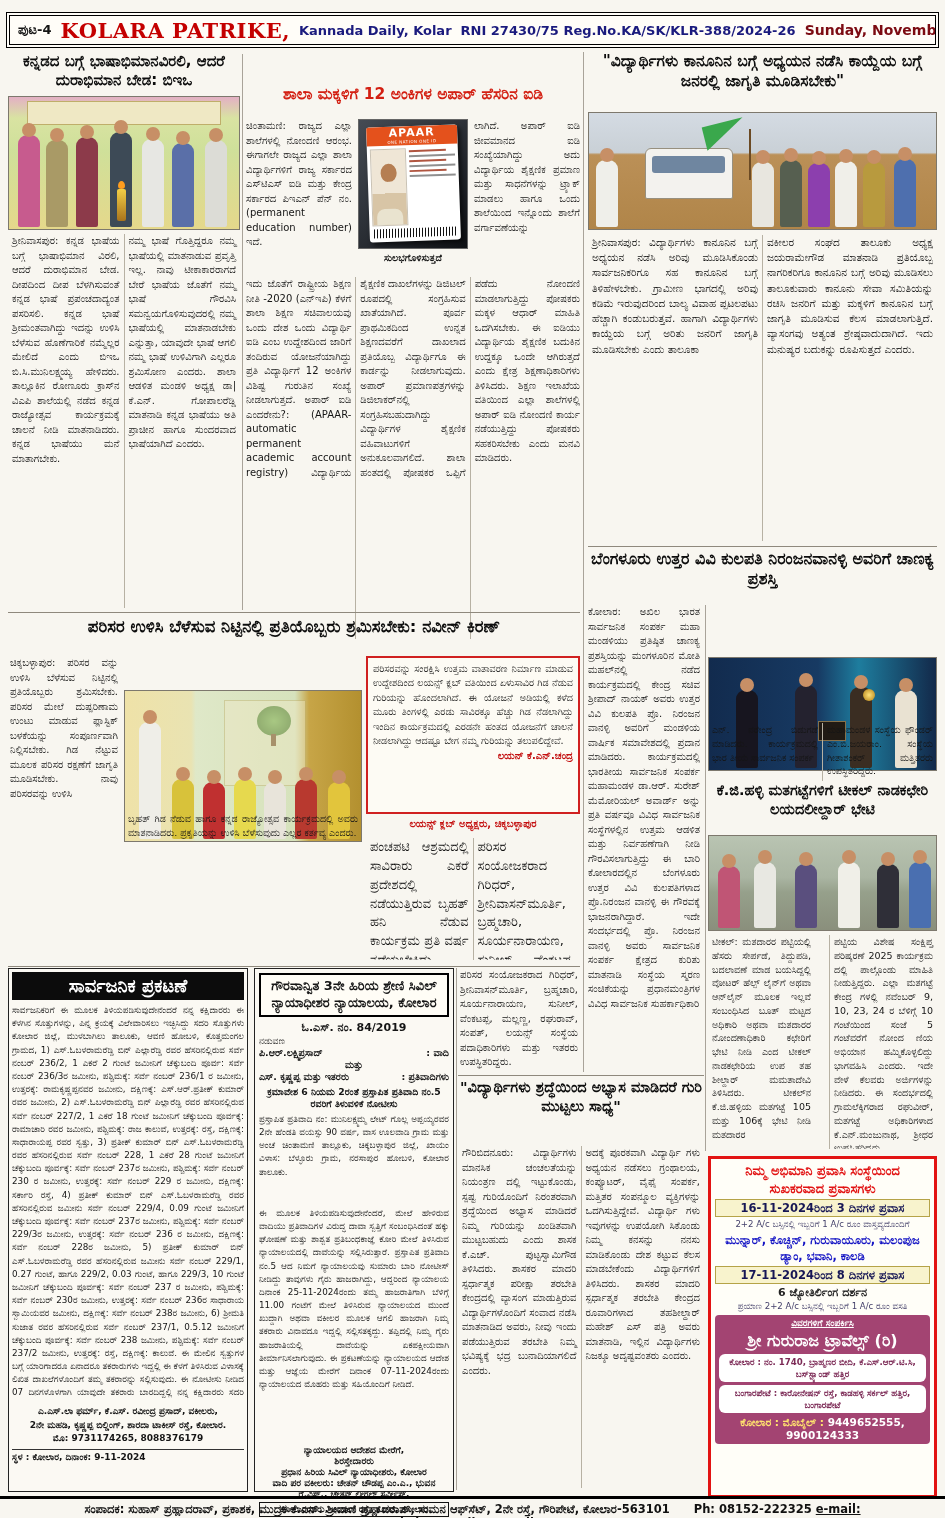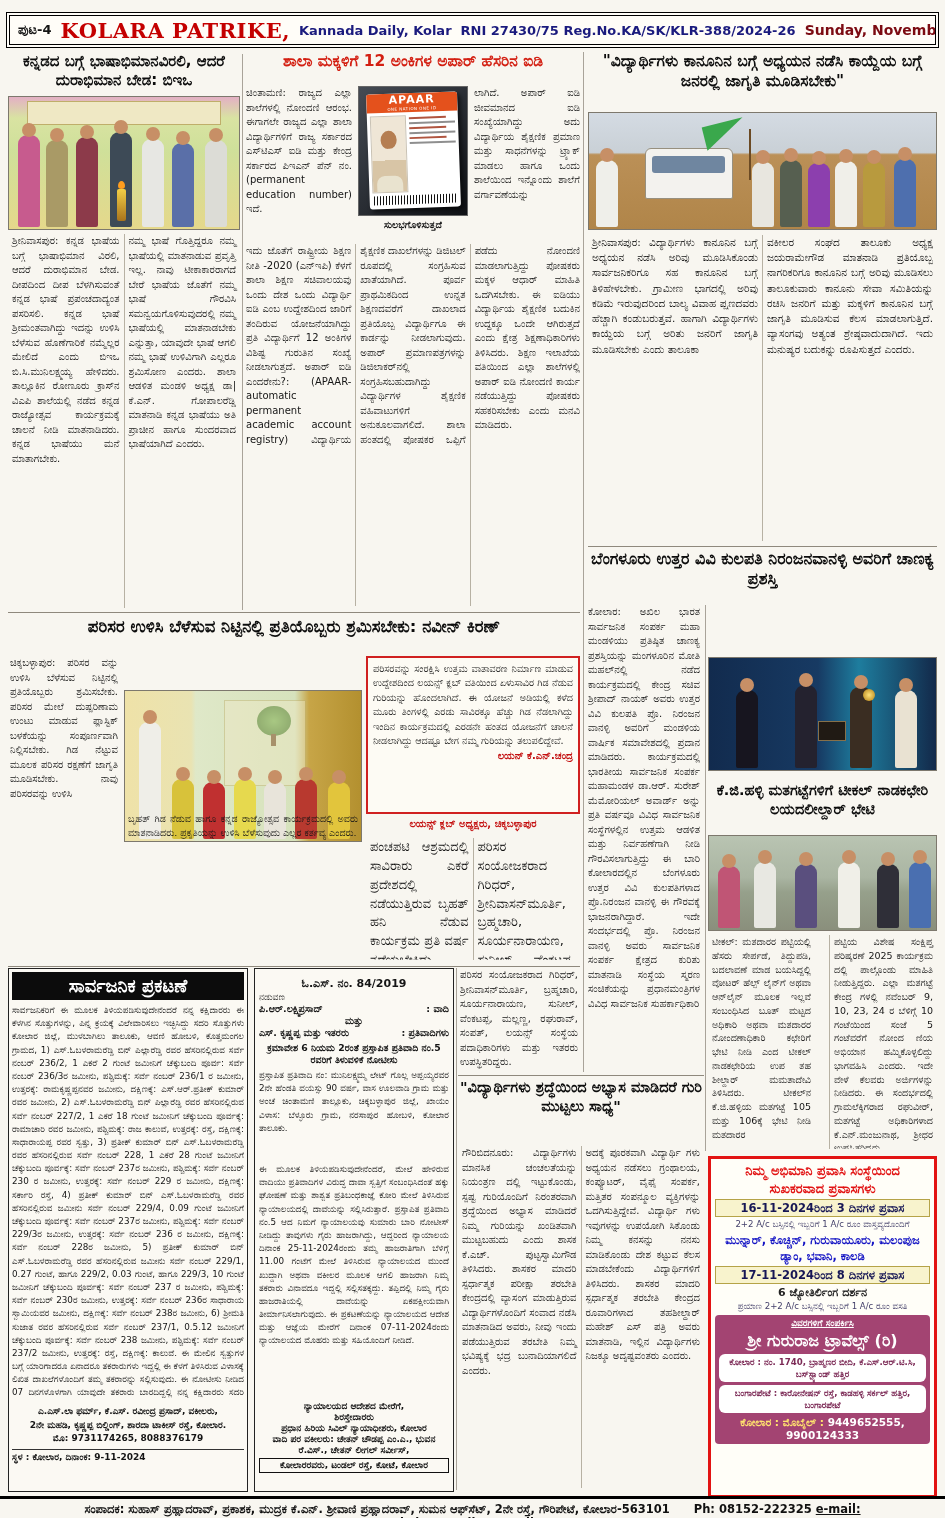--- a/index.html
+++ b/index.html
@@ -108,21 +108,21 @@
     </div>
     <div class="twocol bt just" style="height:374px;margin-top:4px;">
       <div class="col">ಶ್ರೀನಿವಾಸಪುರ: ಕನ್ನಡ ಭಾಷೆಯ ಬಗ್ಗೆ ಭಾಷಾಭಿಮಾನ ವಿರಲಿ, ಆದರೆ ದುರಾಭಿಮಾನ ಬೇಡ. ದೀಪದಿಂದ ದೀಪ ಬೆಳಗಿಸುವಂತೆ ಕನ್ನಡ ಭಾಷೆ ಪ್ರಪಂಚದಾದ್ಯಂತ ಪಸರಿಸಲಿ. ಕನ್ನಡ ಭಾಷೆ ಶ್ರೀಮಂತವಾಗಿದ್ದು ಇದನ್ನು ಉಳಿಸಿ ಬೆಳೆಸುವ ಹೊಣೆಗಾರಿಕೆ ನಮ್ಮೆಲ್ಲರ ಮೇಲಿದೆ ಎಂದು ಬಿಇಒ ಬಿ.ಸಿ.ಮುನಿಲಕ್ಷ್ಮಯ್ಯ ಹೇಳಿದರು. ತಾಲ್ಲೂಕಿನ ರೋಣೂರು ಕ್ರಾಸ್‌ನ ವಿಎಪಿ ಶಾಲೆಯಲ್ಲಿ ನಡೆದ ಕನ್ನಡ ರಾಜ್ಯೋತ್ಸವ ಕಾರ್ಯಕ್ರಮಕ್ಕೆ ಚಾಲನೆ ನೀಡಿ ಮಾತನಾಡಿದರು. ಕನ್ನಡ ಭಾಷೆಯು ಮನೆ ಮಾತಾಗಬೇಕು.</div>
       <div class="col">ನಮ್ಮ ಭಾಷೆ ಗೊತ್ತಿದ್ದರೂ ನಮ್ಮ ಭಾಷೆಯಲ್ಲಿ ಮಾತನಾಡುವ ಪ್ರವೃತ್ತಿ ಇಲ್ಲ. ನಾವು ಟೀಕಾಕಾರರಾಗದೆ ಬೇರೆ ಭಾಷೆಯ ಜೊತೆಗೆ ನಮ್ಮ ಭಾಷೆ ಗೌರವಿಸಿ ಸಮನ್ವಯಗೊಳಿಸುವುದರಲ್ಲಿ ನಮ್ಮ ಭಾಷೆಯಲ್ಲಿ ಮಾತನಾಡಬೇಕು ಎನ್ನುತ್ತಾ, ಯಾವುದೇ ಭಾಷೆ ಆಗಲಿ ನಮ್ಮ ಭಾಷೆ ಉಳಿವಿಗಾಗಿ ಎಲ್ಲರೂ ಶ್ರಮಿಸೋಣ ಎಂದರು. ಶಾಲಾ ಆಡಳಿತ ಮಂಡಳಿ ಅಧ್ಯಕ್ಷ ಡಾ| ಕೆ.ಎನ್. ಗೋಪಾಲರೆಡ್ಡಿ ಮಾತನಾಡಿ ಕನ್ನಡ ಭಾಷೆಯು ಅತಿ ಪ್ರಾಚೀನ ಹಾಗೂ ಸುಂದರವಾದ ಭಾಷೆಯಾಗಿದೆ ಎಂದರು.</div>
     </div>
   </section>
 
   <div class="vline" style="left:242px;top:54px;height:556px;"></div>
 
   <section class="abs" style="left:246px;top:52px;width:334px;height:558px;">
-    <div class="hl" style="font-size:15.5px;height:34px;color:#d31f12;">ಶಾಲಾ ಮಕ್ಕಳಿಗೆ 12 ಅಂಕಿಗಳ ಅಪಾರ್ ಹೆಸರಿನ ಐಡಿ</div>
+    <div class="hl" style="font-size:15.5px;height:34px;color:#d31f12;margin-top:33px;">ಶಾಲಾ ಮಕ್ಕಳಿಗೆ 12 ಅಂಕಿಗಳ ಅಪಾರ್ ಹೆಸರಿನ ಐಡಿ</div>
     <div style="display:flex;gap:6px;height:152px;">
       <div class="bt just" style="width:106px;overflow:hidden;">ಚಿಂತಾಮಣಿ: ರಾಜ್ಯದ ಎಲ್ಲಾ ಶಾಲೆಗಳಲ್ಲಿ ನೋಂದಣಿ ಆರಂಭ. ಈಗಾಗಲೇ ರಾಜ್ಯದ ಎಲ್ಲಾ ಶಾಲಾ ವಿದ್ಯಾರ್ಥಿಗಳಿಗೆ ರಾಜ್ಯ ಸರ್ಕಾರದ ಎಸ್‌ಟಿಎಸ್ ಐಡಿ ಮತ್ತು ಕೇಂದ್ರ ಸರ್ಕಾರದ ಪಿಇಎನ್ ಪೆನ್ ನಂ. (permanent education number) ಇದೆ.</div>
       <div style="width:110px;display:flex;flex-direction:column;">
         <div class="apaar-wrap" style="height:128px;">
           <div class="apaar-card">
             <div class="apaar-head">
               <b>APAAR</b>
               <i>ONE NATION ONE ID</i>
             </div>
             <div class="apaar-body">
@@ -156,37 +156,41 @@
       <span class="flag" style="left:33%;top:8%;"></span>
       <i class="p" style="left:2%;height:58%;--c:#efefea;"></i>
       <i class="p" style="left:47%;height:56%;--c:#e8e6df;"></i>
       <i class="p" style="left:55%;height:58%;--c:#565f50;"></i>
       <i class="p" style="left:63%;height:55%;--c:#8c3fae;"></i>
       <i class="p" style="left:71%;height:57%;--c:#f0efe9;"></i>
       <i class="p" style="left:79%;height:56%;--c:#b89a3e;"></i>
       <i class="p" style="left:88%;height:59%;--c:#4e6fae;"></i>
     </div>
     <div class="twocol bt just" style="height:306px;margin-top:5px;font-size:10.5px;">
-      <div class="col">ಶ್ರೀನಿವಾಸಪುರ: ವಿದ್ಯಾರ್ಥಿಗಳು ಕಾನೂನಿನ ಬಗ್ಗೆ ಅಧ್ಯಯನ ನಡೆಸಿ ಅರಿವು ಮೂಡಿಸಿಕೊಂಡು ಸಾರ್ವಜನಿಕರಿಗೂ ಸಹ ಕಾನೂನಿನ ಬಗ್ಗೆ ತಿಳಿಹೇಳಬೇಕು. ಗ್ರಾಮೀಣ ಭಾಗದಲ್ಲಿ ಅರಿವು ಕಡಿಮೆ ಇರುವುದರಿಂದ ಬಾಲ್ಯ ವಿವಾಹ ಪ್ಷಣದವರು ಹೆಚ್ಚಾಗಿ ಕಂಡುಬರುತ್ತವೆ. ಹಾಗಾಗಿ ವಿದ್ಯಾರ್ಥಿಗಳು ಕಾಯ್ದೆಯ ಬಗ್ಗೆ ಅರಿತು ಜನರಿಗೆ ಜಾಗೃತಿ ಮೂಡಿಸಬೇಕು ಎಂದು ತಾಲೂಕಾ</div>
+      <div class="col">ಶ್ರೀನಿವಾಸಪುರ: ವಿದ್ಯಾರ್ಥಿಗಳು ಕಾನೂನಿನ ಬಗ್ಗೆ ಅಧ್ಯಯನ ನಡೆಸಿ ಅರಿವು ಮೂಡಿಸಿಕೊಂಡು ಸಾರ್ವಜನಿಕರಿಗೂ ಸಹ ಕಾನೂನಿನ ಬಗ್ಗೆ ತಿಳಿಹೇಳಬೇಕು. ಗ್ರಾಮೀಣ ಭಾಗದಲ್ಲಿ ಅರಿವು ಕಡಿಮೆ ಇರುವುದರಿಂದ ಬಾಲ್ಯ ವಿವಾಹ ಪ್ಪಟಲಪಟು ಹೆಚ್ಚಾಗಿ ಕಂಡುಬರುತ್ತವೆ. ಹಾಗಾಗಿ ವಿದ್ಯಾರ್ಥಿಗಳು ಕಾಯ್ದೆಯ ಬಗ್ಗೆ ಅರಿತು ಜನರಿಗೆ ಜಾಗೃತಿ ಮೂಡಿಸಬೇಕು ಎಂದು ತಾಲೂಕಾ</div>
       <div class="col">ವಕೀಲರ ಸಂಘದ ತಾಲೂಕು ಅಧ್ಯಕ್ಷ ಜಯರಾಮೇಗೌಡ ಮಾತನಾಡಿ ಪ್ರತಿಯೊಬ್ಬ ನಾಗರಿಕರಿಗೂ ಕಾನೂನಿನ ಬಗ್ಗೆ ಅರಿವು ಮೂಡಿಸಲು ತಾಲೂಕುವಾರು ಕಾನೂನು ಸೇವಾ ಸಮಿತಿಯನ್ನು ರಚಿಸಿ ಜನರಿಗೆ ಮತ್ತು ಮಕ್ಕಳಿಗೆ ಕಾನೂನಿನ ಬಗ್ಗೆ ಜಾಗೃತಿ ಮೂಡಿಸುವ ಕೆಲಸ ಮಾಡಲಾಗುತ್ತಿದೆ. ವ್ಯಾಸಂಗವು ಅತ್ಯಂತ ಶ್ರೇಷ್ಠವಾದುದಾಗಿದೆ. ಇದು ಮನುಷ್ಯರ ಬದುಕನ್ನು ರೂಪಿಸುತ್ತದೆ ಎಂದರು.</div>
     </div>
   </section>
 
   <div class="hline" style="left:588px;top:546px;width:349px;"></div>
 
   <section class="abs" style="left:588px;top:549px;width:349px;height:521px;">
     <div class="hl" style="font-size:16px;height:52px;">ಬೆಂಗಳೂರು ಉತ್ತರ ವಿವಿ ಕುಲಪತಿ ನಿರಂಜನವಾನಳ್ಳಿ ಅವರಿಗೆ ಚಾಣಕ್ಯ ಪ್ರಶಸ್ತಿ</div>
     <div class="abs bt just" style="left:0;top:56px;width:112px;height:462px;">ಕೋಲಾರ: ಅಖಿಲ ಭಾರತ ಸಾರ್ವಜನಿಕ ಸಂಪರ್ಕ ಮಹಾ ಮಂಡಳಿಯು ಪ್ರತಿಷ್ಠಿತ ಚಾಣಕ್ಯ ಪ್ರಶಸ್ತಿಯನ್ನು ಮಂಗಳೂರಿನ ಮೋತಿ ಮಹಲ್‌ನಲ್ಲಿ ನಡೆದ ಕಾರ್ಯಕ್ರಮದಲ್ಲಿ ಕೇಂದ್ರ ಸಚಿವ ಶ್ರೀಪಾದ್ ನಾಯಕ್ ಅವರು ಉತ್ತರ ವಿವಿ ಕುಲಪತಿ ಪ್ರೊ. ನಿರಂಜನ ವಾನಳ್ಳಿ ಅವರಿಗೆ ಮಂಡಳಿಯ ವಾರ್ಷಿಕ ಸಮಾವೇಶದಲ್ಲಿ ಪ್ರದಾನ ಮಾಡಿದರು. ಕಾರ್ಯಕ್ರಮದಲ್ಲಿ ಭಾರತೀಯ ಸಾರ್ವಜನಿಕ ಸಂಪರ್ಕ ಮಹಾಮಂಡಳ ಡಾ.ಆರ್. ಸುರೇಶ್ ಮೆಮೋರಿಯಲ್ ಅವಾರ್ಡ್ ಅನ್ನು ಪ್ರತಿ ವರ್ಷವೂ ವಿವಿಧ ಸಾರ್ವಜನಿಕ ಸಂಸ್ಥೆಗಳಲ್ಲಿನ ಉತ್ತಮ ಆಡಳಿತ ಮತ್ತು ನಿರ್ವಹಣೆಗಾಗಿ ನೀಡಿ ಗೌರವಿಸಲಾಗುತ್ತಿದ್ದು ಈ ಬಾರಿ ಕೋಲಾರದಲ್ಲಿನ ಬೆಂಗಳೂರು ಉತ್ತರ ವಿವಿ ಕುಲಪತಿಗಳಾದ ಪ್ರೊ.ನಿರಂಜನ ವಾನಳ್ಳಿ ಈ ಗೌರವಕ್ಕೆ ಭಾಜನರಾಗಿದ್ದಾರೆ. ಇದೇ ಸಂದರ್ಭದಲ್ಲಿ ಪ್ರೊ. ನಿರಂಜನ ವಾನಳ್ಳಿ ಅವರು ಸಾರ್ವಜನಿಕ ಸಂಪರ್ಕ ಕ್ಷೇತ್ರದ ಕುರಿತು ಮಾತನಾಡಿ ಸಂಸ್ಥೆಯ ಸ್ಮರಣ ಸಂಚಿಕೆಯನ್ನು ಪ್ರಧಾನಮಂತ್ರಿಗಳ ವಿವಿಧ ಸಾರ್ವಜನಿಕ ಸುಹರ್ಕಾಧಿಕಾರಿ</div>
     <div class="abs photo" style="left:120px;top:56px;width:229px;height:114px;background:linear-gradient(90deg,#122b4e 0%,#173a63 48%,#1e7d9e 66%,#13294a 100%);">
       <i class="p" style="left:12%;height:70%;--c:#17151f;"></i>
       <i class="p" style="left:38%;height:74%;--c:#24222f;"></i>
       <i class="p" style="left:62%;height:72%;--c:#3a2d22;"></i>
       <i class="p" style="left:82%;height:70%;--c:#e9e2d2;"></i>
       <span class="plaque" style="left:48%;bottom:26%;width:26px;height:18px;"></span>
       <span class="trophy" style="left:68%;top:28%;"></span>
+    </div>
+    <div class="abs twocol capt just" style="left:120px;top:174px;width:229px;height:58px;">
+      <div class="col">ಎನ್. ನರೇಂದ್ರ ಬಿಡುಗಡೆ ಮಾಡಿದರು. ಕಾರ್ಯಕ್ರಮದಲ್ಲಿ ಭಾರ ತೀಯ ಸಾರ್ವಜನಿಕ ಸಂಪರ್ಕ</div>
+      <div class="col">ಮಹಾಮಂಡಳ ಸಂಸ್ಥೆಯ ಫೌಂಡರ್ ಎಂ.ಬಿ.ಜಯರಾಂ. ಸಂಸ್ಥೆಯ ಗೀತಾಶಂಕರ್ ಮತ್ತಿತರರು ಉಪಸ್ಥಿತರಿದ್ದರು.</div>
     </div>
   </section>
 
   <div class="vline" style="left:705px;top:605px;height:546px;"></div>
 
   <section class="abs" style="left:708px;top:781px;width:229px;height:370px;">
     <div class="hl" style="font-size:14.5px;height:54px;">ಕೆ.ಜಿ.ಹಳ್ಳಿ ಮತಗಟ್ಟೆಗಳಿಗೆ ಟೀಕಲ್ ನಾಡಕಛೇರಿ ಲಯದಲೀಲ್ದಾರ್ ಭೇಟಿ</div>
     <div class="photo" style="height:94px;background:linear-gradient(180deg,#b9c4b2 0%,#aab5a2 44%,#96a08b 60%,#8a8f7c 100%);">
       <i class="p" style="left:4%;height:66%;--c:#c05575;"></i>
       <i class="p" style="left:20%;height:70%;--c:#e8e8e2;"></i>
@@ -258,20 +262,21 @@
     <div class="small-just" style="height:398px;margin-top:4px;">ಸಾರ್ವಜನಿಕರಿಗೆ ಈ ಮೂಲಕ ತಿಳಿಯಪಡಿಸುವುದೇನೆಂದರೆ ನನ್ನ ಕಕ್ಷಿದಾರರು ಈ ಕೆಳಗಿನ ಸೊತ್ತುಗಳನ್ನು, ಪಿನ್ನ ಕ್ರಯಕ್ಕೆ ವಿಲೇವಾರಿಸಲು ಇಚ್ಛಿಸಿದ್ದು ಸದರಿ ಸೊತ್ತುಗಳು ಕೋಲಾರ ಜಿಲ್ಲೆ, ಮುಳಬಾಗಿಲು ತಾಲೂಕು, ಆವಣಿ ಹೋಬಳಿ, ಕೊತ್ತಮಂಗಲ ಗ್ರಾಮದ, 1) ಎಸ್.ಓಬಳರಾಮರೆಡ್ಡಿ ಬಿನ್ ಪಿಲ್ಲಾರೆಡ್ಡಿ ರವರ ಹೆಸರಿನಲ್ಲಿರುವ ಸರ್ವೆ ನಂಬರ್ 236/2, 1 ಎಕರೆ 2 ಗುಂಟೆ ಜಮೀನಿಗೆ ಚೆಕ್ಕುಬಂದಿ ಪೂರ್ವ: ಸರ್ವೆ ನಂಬರ್ 236/3ರ ಜಮೀನು, ಪಶ್ಚಿಮಕ್ಕೆ: ಸರ್ವೆ ನಂಬರ್ 236/1 ರ ಜಮೀನು, ಉತ್ತರಕ್ಕೆ: ರಾಮಕೃಷ್ಣಪ್ಪನವರ ಜಮೀನು, ದಕ್ಷಿಣಕ್ಕೆ: ಎಸ್.ಆರ್.ಪ್ರತೀಕ್ ಕುಮಾರ್ ರವರ ಜಮೀನು, 2) ಎಸ್.ಓಬಳರಾಮರೆಡ್ಡಿ ಬಿನ್ ಪಿಲ್ಲಾರೆಡ್ಡಿ ರವರ ಹೆಸರಿನಲ್ಲಿರುವ ಸರ್ವೆ ನಂಬರ್ 227/2, 1 ಎಕರೆ 18 ಗುಂಟೆ ಜಮೀನಿಗೆ ಚೆಕ್ಕುಬಂದಿ ಪೂರ್ವಕ್ಕೆ: ರಾಮಾಚಾರಿ ರವರ ಜಮೀನು, ಪಶ್ಚಿಮಕ್ಕೆ: ರಾಜ ಕಾಲುವೆ, ಉತ್ತರಕ್ಕೆ: ರಸ್ತೆ, ದಕ್ಷಿಣಕ್ಕೆ: ಸಾಧಾರಾಯಪ್ಪ ರವರ ಸ್ವತ್ತು, 3) ಪ್ರತೀಕ್ ಕುಮಾರ್ ಬಿನ್ ಎಸ್.ಓಬಳರಾಮರೆಡ್ಡಿ ರವರ ಹೆಸರಿನಲ್ಲಿರುವ ಸರ್ವೆ ನಂಬರ್ 228, 1 ಎಕರೆ 28 ಗುಂಟೆ ಜಮೀನಿಗೆ ಚೆಕ್ಕುಬಂದಿ ಪೂರ್ವಕ್ಕೆ: ಸರ್ವೆ ನಂಬರ್ 237ರ ಜಮೀನು, ಪಶ್ಚಿಮಕ್ಕೆ: ಸರ್ವೆ ನಂಬರ್ 230 ರ ಜಮೀನು, ಉತ್ತರಕ್ಕೆ: ಸರ್ವೆ ನಂಬರ್ 229 ರ ಜಮೀನು, ದಕ್ಷಿಣಕ್ಕೆ: ಸರ್ಕಾರಿ ರಸ್ತೆ, 4) ಪ್ರತೀಕ್ ಕುಮಾರ್ ಬಿನ್ ಎಸ್.ಓಬಳರಾಮರೆಡ್ಡಿ ರವರ ಹೆಸರಿನಲ್ಲಿರುವ ಜಮೀನು ಸರ್ವೆ ನಂಬರ್ 229/4, 0.09 ಗುಂಟೆ ಜಮೀನಿಗೆ ಚೆಕ್ಕುಬಂದಿ ಪೂರ್ವಕ್ಕೆ: ಸರ್ವೆ ನಂಬರ್ 237ರ ಜಮೀನು, ಪಶ್ಚಿಮಕ್ಕೆ: ಸರ್ವೆ ನಂಬರ್ 229/3ರ ಜಮೀನು, ಉತ್ತರಕ್ಕೆ: ಸರ್ವೆ ನಂಬರ್ 236 ರ ಜಮೀನು, ದಕ್ಷಿಣಕ್ಕೆ: ಸರ್ವೆ ನಂಬರ್ 228ರ ಜಮೀನು, 5) ಪ್ರತೀಕ್ ಕುಮಾರ್ ಬಿನ್ ಎಸ್.ಓಬಳರಾಮರೆಡ್ಡಿ ರವರ ಹೆಸರಿನಲ್ಲಿರುವ ಜಮೀನು ಸರ್ವೆ ನಂಬರ್ 229/1, 0.27 ಗುಂಟೆ, ಹಾಗೂ 229/2, 0.03 ಗುಂಟೆ, ಹಾಗೂ 229/3, 10 ಗುಂಟೆ ಜಮೀನಿಗೆ ಚೆಕ್ಕುಬಂದಿ ಪೂರ್ವಕ್ಕೆ: ಸರ್ವೆ ನಂಬರ್ 237 ರ ಜಮೀನು, ಪಶ್ಚಿಮಕ್ಕೆ: ಸರ್ವೆ ನಂಬರ್ 230ರ ಜಮೀನು, ಉತ್ತರಕ್ಕೆ: ಸರ್ವೆ ನಂಬರ್ 236ರ ಸಾಧಾರಾಯ ಸ್ವಾಮಿಯವರ ಜಮೀನು, ದಕ್ಷಿಣಕ್ಕೆ: ಸರ್ವೆ ನಂಬರ್ 238ರ ಜಮೀನು, 6) ಶ್ರೀಮತಿ ಸುಜಾತ ರವರ ಹೆಸರಿನಲ್ಲಿರುವ ಸರ್ವೆ ನಂಬರ್ 237/1, 0.5.12 ಜಮೀನಿಗೆ ಚೆಕ್ಕುಬಂದಿ ಪೂರ್ವಕ್ಕೆ: ಸರ್ವೆ ನಂಬರ್ 238 ಜಮೀನು, ಪಶ್ಚಿಮಕ್ಕೆ: ಸರ್ವೆ ನಂಬರ್ 237/2 ಜಮೀನು, ಉತ್ತರಕ್ಕೆ: ರಸ್ತೆ, ದಕ್ಷಿಣಕ್ಕೆ: ಕಾಲುವೆ. ಈ ಮೇಲಿನ ಸ್ವತ್ತುಗಳ ಬಗ್ಗೆ ಯಾರಿಗಾದರೂ ಏನಾದರೂ ತಕರಾರುಗಳು ಇದ್ದಲ್ಲಿ ಈ ಕೆಳಗೆ ತಿಳಿಸಿರುವ ವಿಳಾಸಕ್ಕೆ ಲಿಖಿತ ದಾಖಲೆಗಳೊಂದಿಗೆ ತಮ್ಮ ತಕರಾರನ್ನು ಸಲ್ಲಿಸುವುದು. ಈ ನೋಟೀಸು ನೀಡಿದ 07 ದಿನಗಳೊಳಗಾಗಿ ಯಾವುದೇ ತಕರಾರು ಬಾರದಿದ್ದಲ್ಲಿ ನನ್ನ ಕಕ್ಷಿದಾರರು ಸದರಿ ಸ್ವತ್ತಿನ ಮೇಲೆ ಯಾವುದೇ ಹಕ್ಕು ದಾವೆಗಳು ಇಲ್ಲವೆಂದು ಪರಿಗಣಿಸಿ ಮುಂದಿನ ನೋಂದಣಿ ಕ್ರಯಪತ್ರ ಪಡೆಯಲು ಮುಂದಿನ ಪ್ರಕ್ರಿಯೆಗಳನ್ನು ಮುಂದುವರಿಸುತ್ತಾರೆ.</div>
     <div style="text-align:center;font-size:9px;font-weight:700;line-height:1.5;margin-top:3px;">
       <div>ಎ.ಎಸ್.ಲಾ ಫರ್ಮ್, ಕೆ.ಎಸ್. ರವೀಂದ್ರ ಪ್ರಸಾದ್, ವಕೀಲರು,</div>
       <div>2ನೇ ಮಹಡಿ, ಕೃಷ್ಣಪ್ಪ ಬಿಲ್ಡಿಂಗ್, ಶಾರದಾ ಟಾಕೀಸ್ ರಸ್ತೆ, ಕೋಲಾರ.</div>
       <div>ಮೊ: 9731174265, 8088376179</div>
     </div>
     <div style="border-top:1px solid #333;margin-top:3px;padding-top:2px;font-size:9px;font-weight:700;">ಸ್ಥಳ : ಕೋಲಾರ, ದಿನಾಂಕ: 9-11-2024</div>
   </section>
 
   <section class="abs notice-box" style="left:254px;top:968px;width:200px;height:524px;padding:4px;">
+    <div class="court-head">ಗೌರವಾನ್ವಿತ 3ನೇ ಹಿರಿಯ ಶ್ರೇಣಿ ಸಿವಿಲ್ ನ್ಯಾಯಾಧೀಶರ ನ್ಯಾಯಾಲಯ, ಕೋಲಾರ</div>
     <div style="text-align:center;font-weight:800;font-size:11px;margin:4px 0 2px;">ಓ.ಎಸ್. ನಂ. 84/2019</div>
     <div style="font-size:9px;">ನಡುವಣ</div>
     <div style="display:flex;justify-content:space-between;font-size:9.5px;font-weight:700;">
       <span>ಪಿ.ಆರ್.ಲಕ್ಷ್ಮಿಪ್ರಸಾದ್</span>
       <span>: ವಾದಿ</span>
     </div>
     <div style="text-align:center;font-size:9.5px;font-weight:700;">ಮತ್ತು</div>
     <div style="display:flex;justify-content:space-between;font-size:9.5px;font-weight:700;">
       <span>ಎಸ್. ಕೃಷ್ಣಪ್ಪ ಮತ್ತು ಇತರರು</span>
       <span>: ಪ್ರತಿವಾದಿಗಳು</span>

